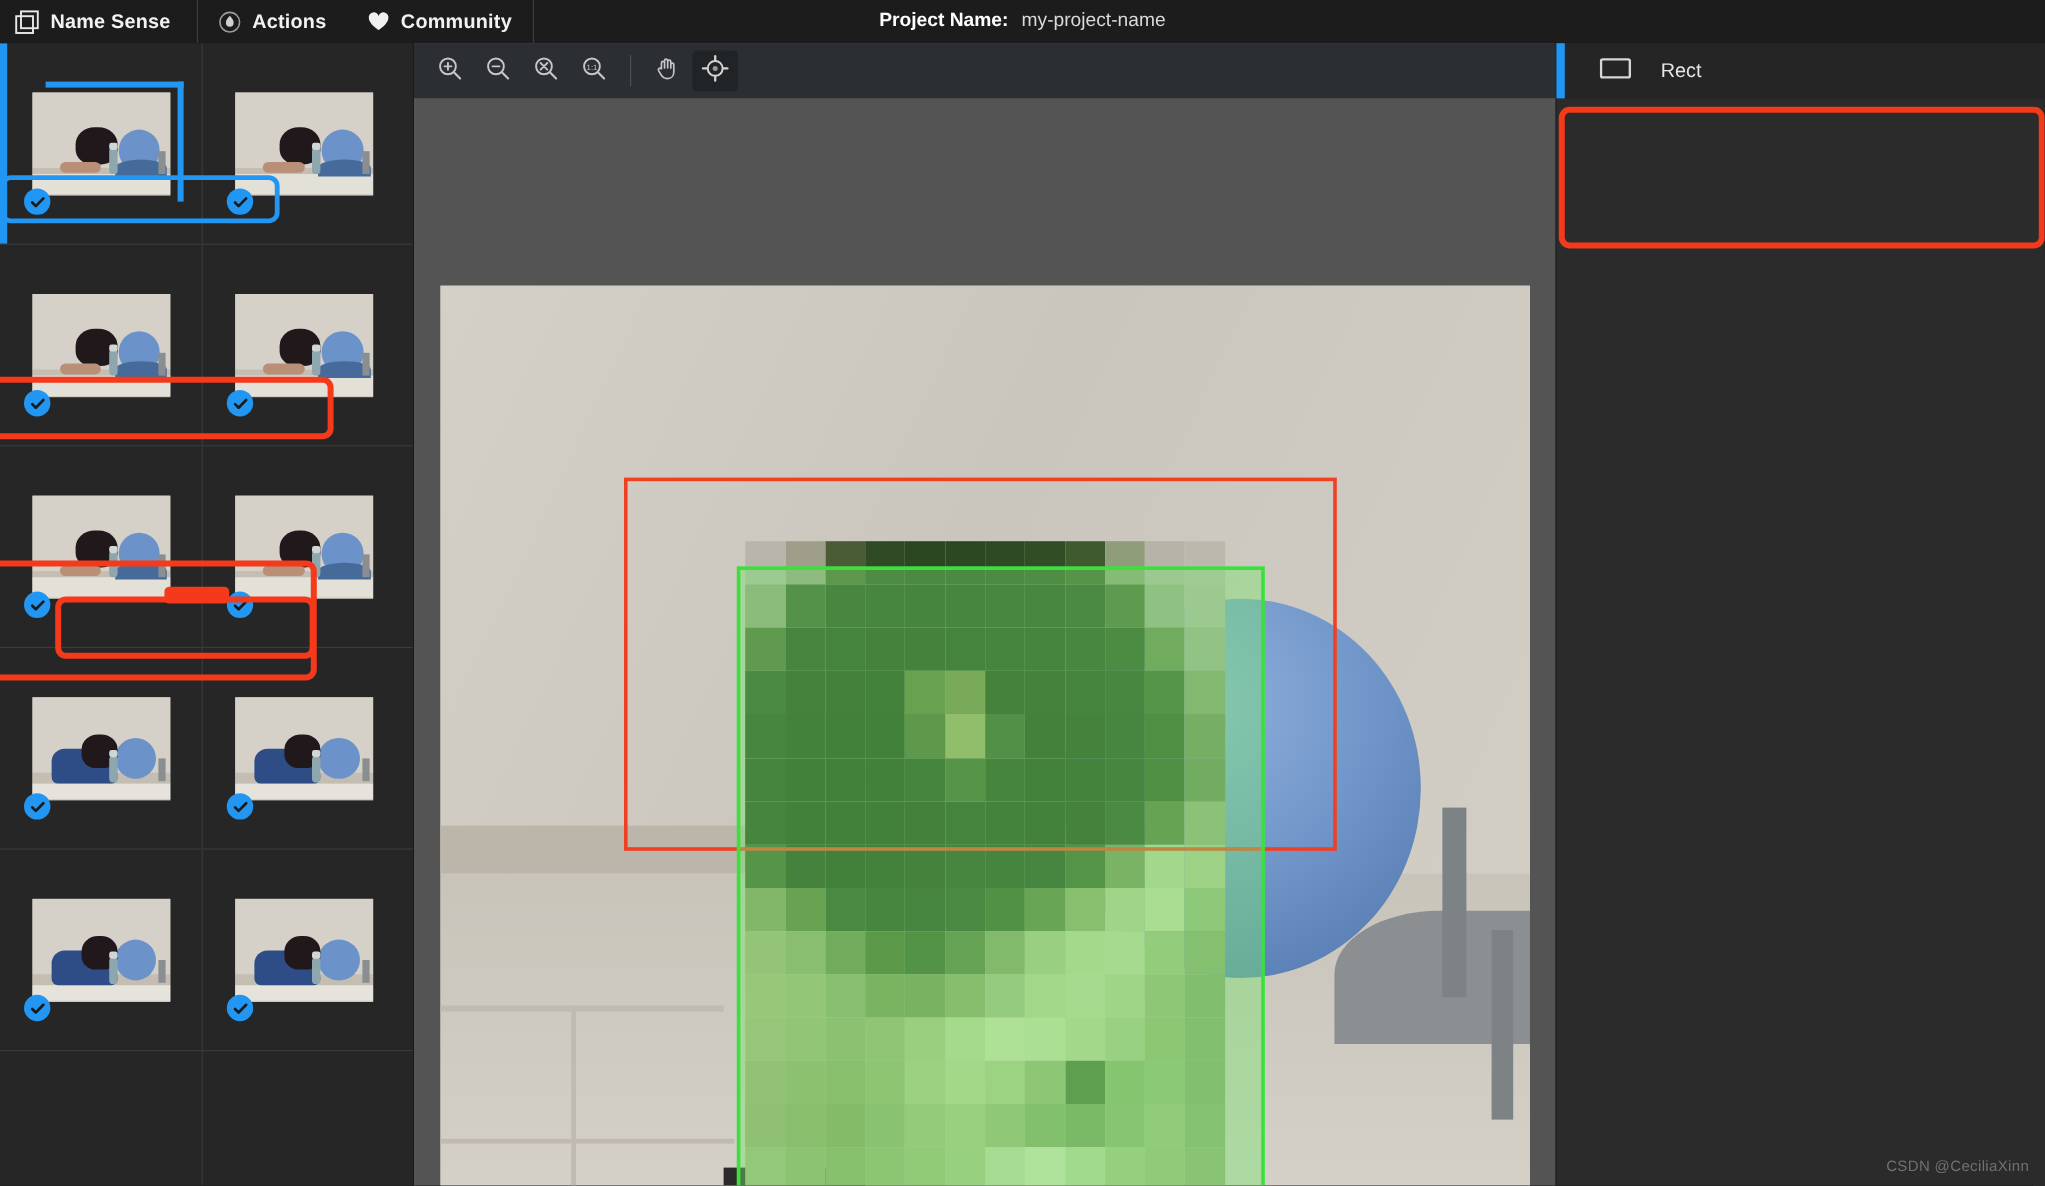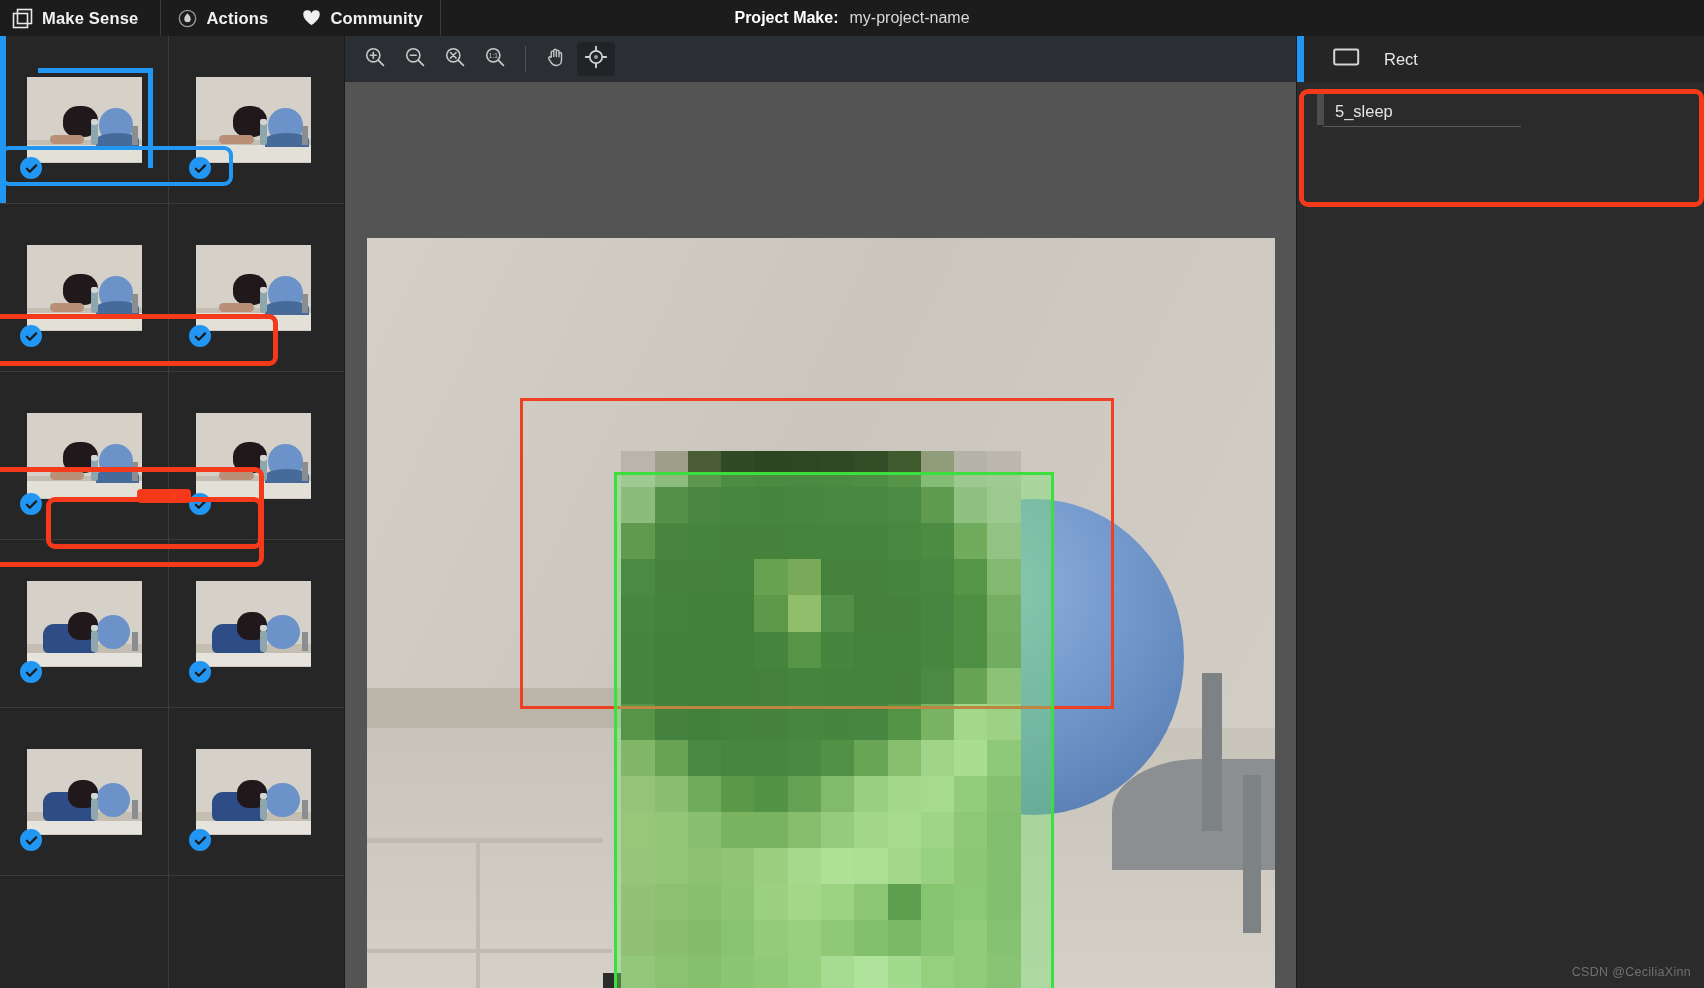--- a/index.html
+++ b/index.html
@@ -301,21 +301,21 @@
   <div class="navbar">
     <div class="nav-group">
 
       <div class="nav-item brand">
         <span class="nav-icon">
           <svg width="21" height="21" viewBox="0 0 21 21">
             <rect x="5.5" y="1.5" width="14" height="14" fill="none" stroke="#e8e8e8" stroke-width="1.6"></rect>
             <rect x="1.5" y="5.5" width="14" height="14" fill="none" stroke="#e8e8e8" stroke-width="1.6"></rect>
           </svg>
         </span>
-        <span>Make Sense</span>
+        <span>Name Sense</span>
       </div>
 
       <div class="nav-sep"></div>
 
       <div class="nav-item">
         <span class="nav-icon">
           <svg width="19" height="19" viewBox="0 0 20 20">
             <circle cx="10" cy="10" r="8.6" fill="none" stroke="#9a9a9a" stroke-width="1.4"></circle>
             <path d="M10 4.4c1.9 2.2 3.4 3.7 3.4 6.1A3.4 3.4 0 0 1 10 13.9a3.4 3.4 0 0 1-3.4-3.4c0-2.4 1.5-3.9 3.4-6.1z" fill="#cfcfcf"></path>
           </svg>
@@ -329,21 +329,21 @@
             <path d="M10 16.5S1.4 11 1.4 5.9A4.4 4.4 0 0 1 10 4.1a4.4 4.4 0 0 1 8.6 1.8C18.6 11 10 16.5 10 16.5z" fill="#f0f0f0"></path>
           </svg>
         </span>
         <span>Community</span>
       </div>
 
       <div class="nav-sep"></div>
     </div>
 
     <div class="navbar-title">
-      <span class="lbl">Project Make:</span>
+      <span class="lbl">Project Name:</span>
       <span class="val">my-project-name</span>
     </div>
   </div>
 
   <div class="sidebar">
     <div class="thumb-grid">
 
       <div class="thumb-row">
         <div class="row-accent"></div>
         <div class="thumb-cell">
@@ -841,23 +841,19 @@
         <span>
           <svg width="27" height="20" viewBox="0 0 27 20">
             <rect x="1.2" y="2.5" width="24" height="15" rx="1.4" fill="none" stroke="#d6d6d6" stroke-width="2"></rect>
           </svg>
         </span>
         <span class="rp-head-label">Rect</span>
       </div>
     </div>
 
     <div class="rp-list">
-      <div class="rp-item">
-        <div class="rp-item-bar"></div>
-        <div class="rp-item-text">5_sleep</div>
-      </div>
     </div>
 
     <div class="rp-anno-box"></div>
   </div>
 
   <div class="watermark">CSDN @CeciliaXinn</div>
 </div>
 
 </body></html>

